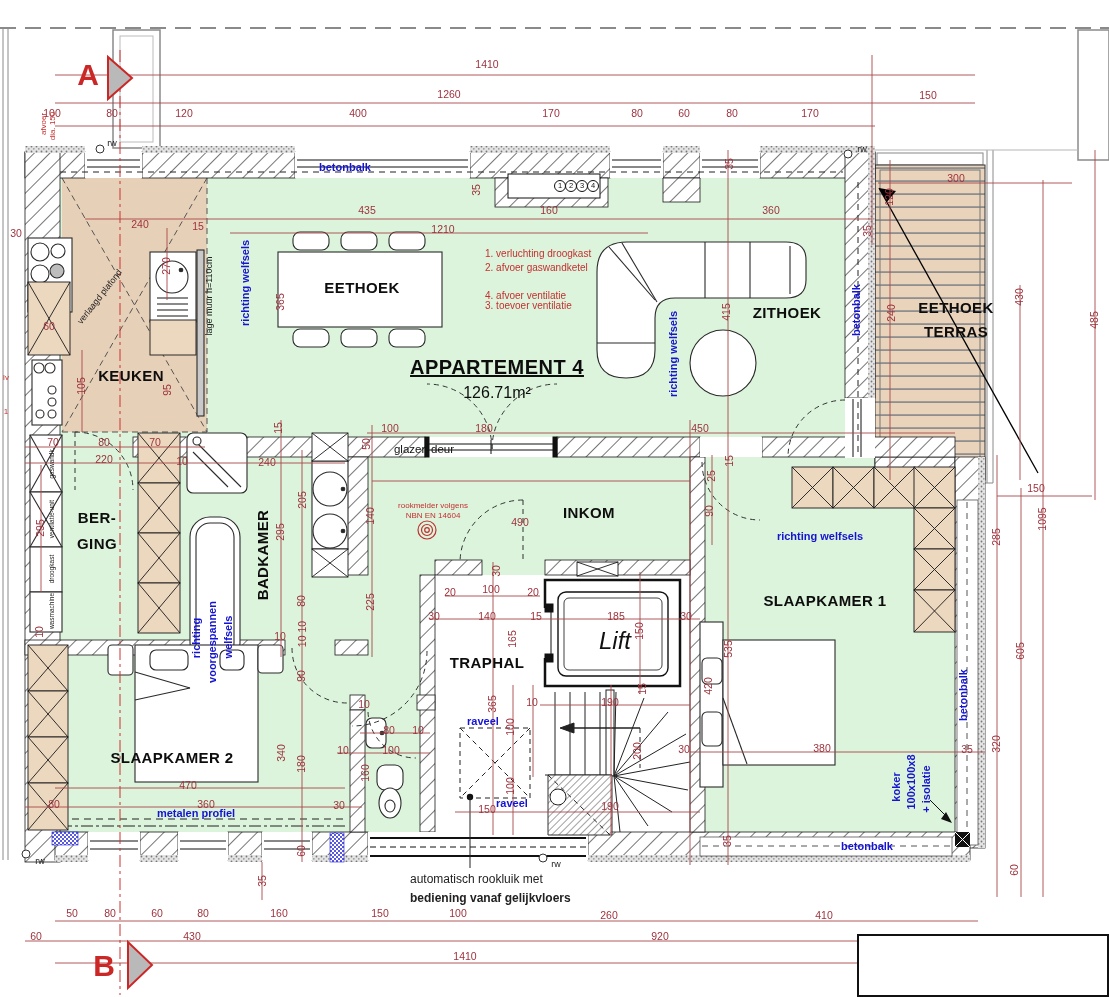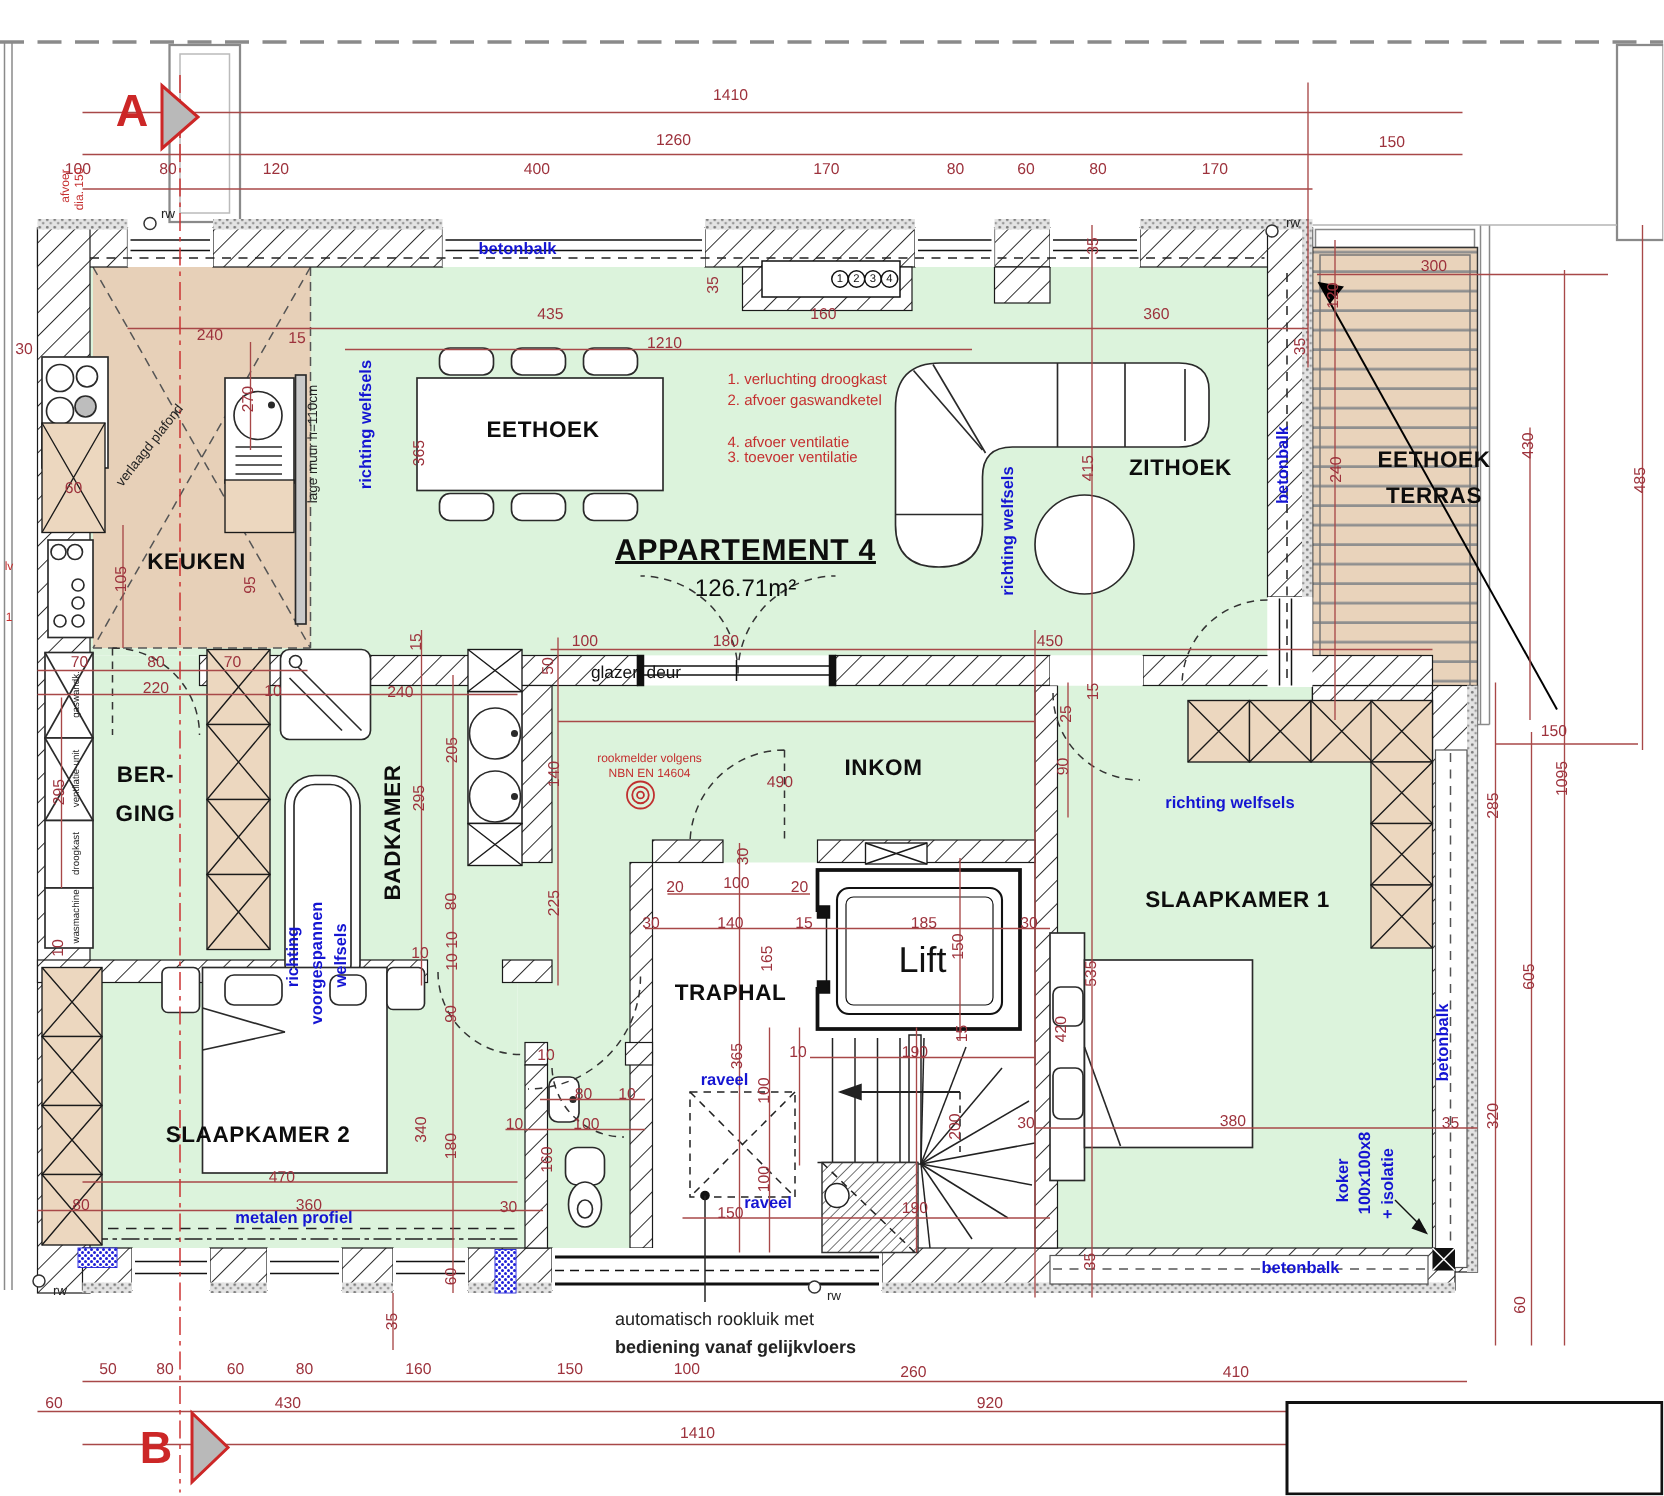--- a/index.html
+++ b/index.html
@@ -651,21 +651,21 @@
       <span class="lbl r" style="left: 787px; top: 312px;">ZITHOEK</span>
       <span class="lbl r" style="left: 97px; top: 517px;">BER-</span>
       <span class="lbl r" style="left: 97px; top: 543px;">GING</span>
       <span class="lbl r" style="left: 262px; top: 555px; --r: -90deg;">BADKAMER</span>
       <span class="lbl r" style="left: 589px; top: 512px;">INKOM</span>
       <span class="lbl r" style="left: 487px; top: 662px;">TRAPHAL</span>
       <span class="lbl r" style="left: 825px; top: 600px;">SLAAPKAMER 1</span>
       <span class="lbl r" style="left: 172px; top: 757px;">SLAAPKAMER 2</span>
       <span class="lbl r" style="left: 956px; top: 307px;">EETHOEK</span>
       <span class="lbl r" style="left: 956px; top: 331px;">TERRAS</span>
-      <span class="lbl lift" style="left: 615px; top: 641px;">Lift</span>
+      <span class="lbl lift" style="left: 615px; top: 641px; font-style: italic;">Lift</span>
       <span class="lbl ab" style="left: 88px; top: 75px;">A</span>
       <span class="lbl ab" style="left: 104px; top: 966px;">B</span>
       <span class="lbl rn" style="left: 485px; top: 254px;">1. verluchting droogkast</span>
       <span class="lbl rn" style="left: 485px; top: 268px;">2. afvoer gaswandketel</span>
       <span class="lbl rn" style="left: 485px; top: 282px; margin-top: 24px;">3. toevoer ventilatie</span>
       <span class="lbl rn" style="left: 485px; top: 296px;">4. afvoer ventilatie</span>
       <span class="lbl rs" style="left: 433px; top: 506px;">rookmelder volgens</span>
       <span class="lbl rs" style="left: 433px; top: 516px;">NBN EN 14604</span>
       <span class="lbl rs" style="left: 44px; top: 124px; --r: -90deg;">afvoer</span>
       <span class="lbl rs" style="left: 53px; top: 126px; --r: -90deg;">dia. 150</span>

